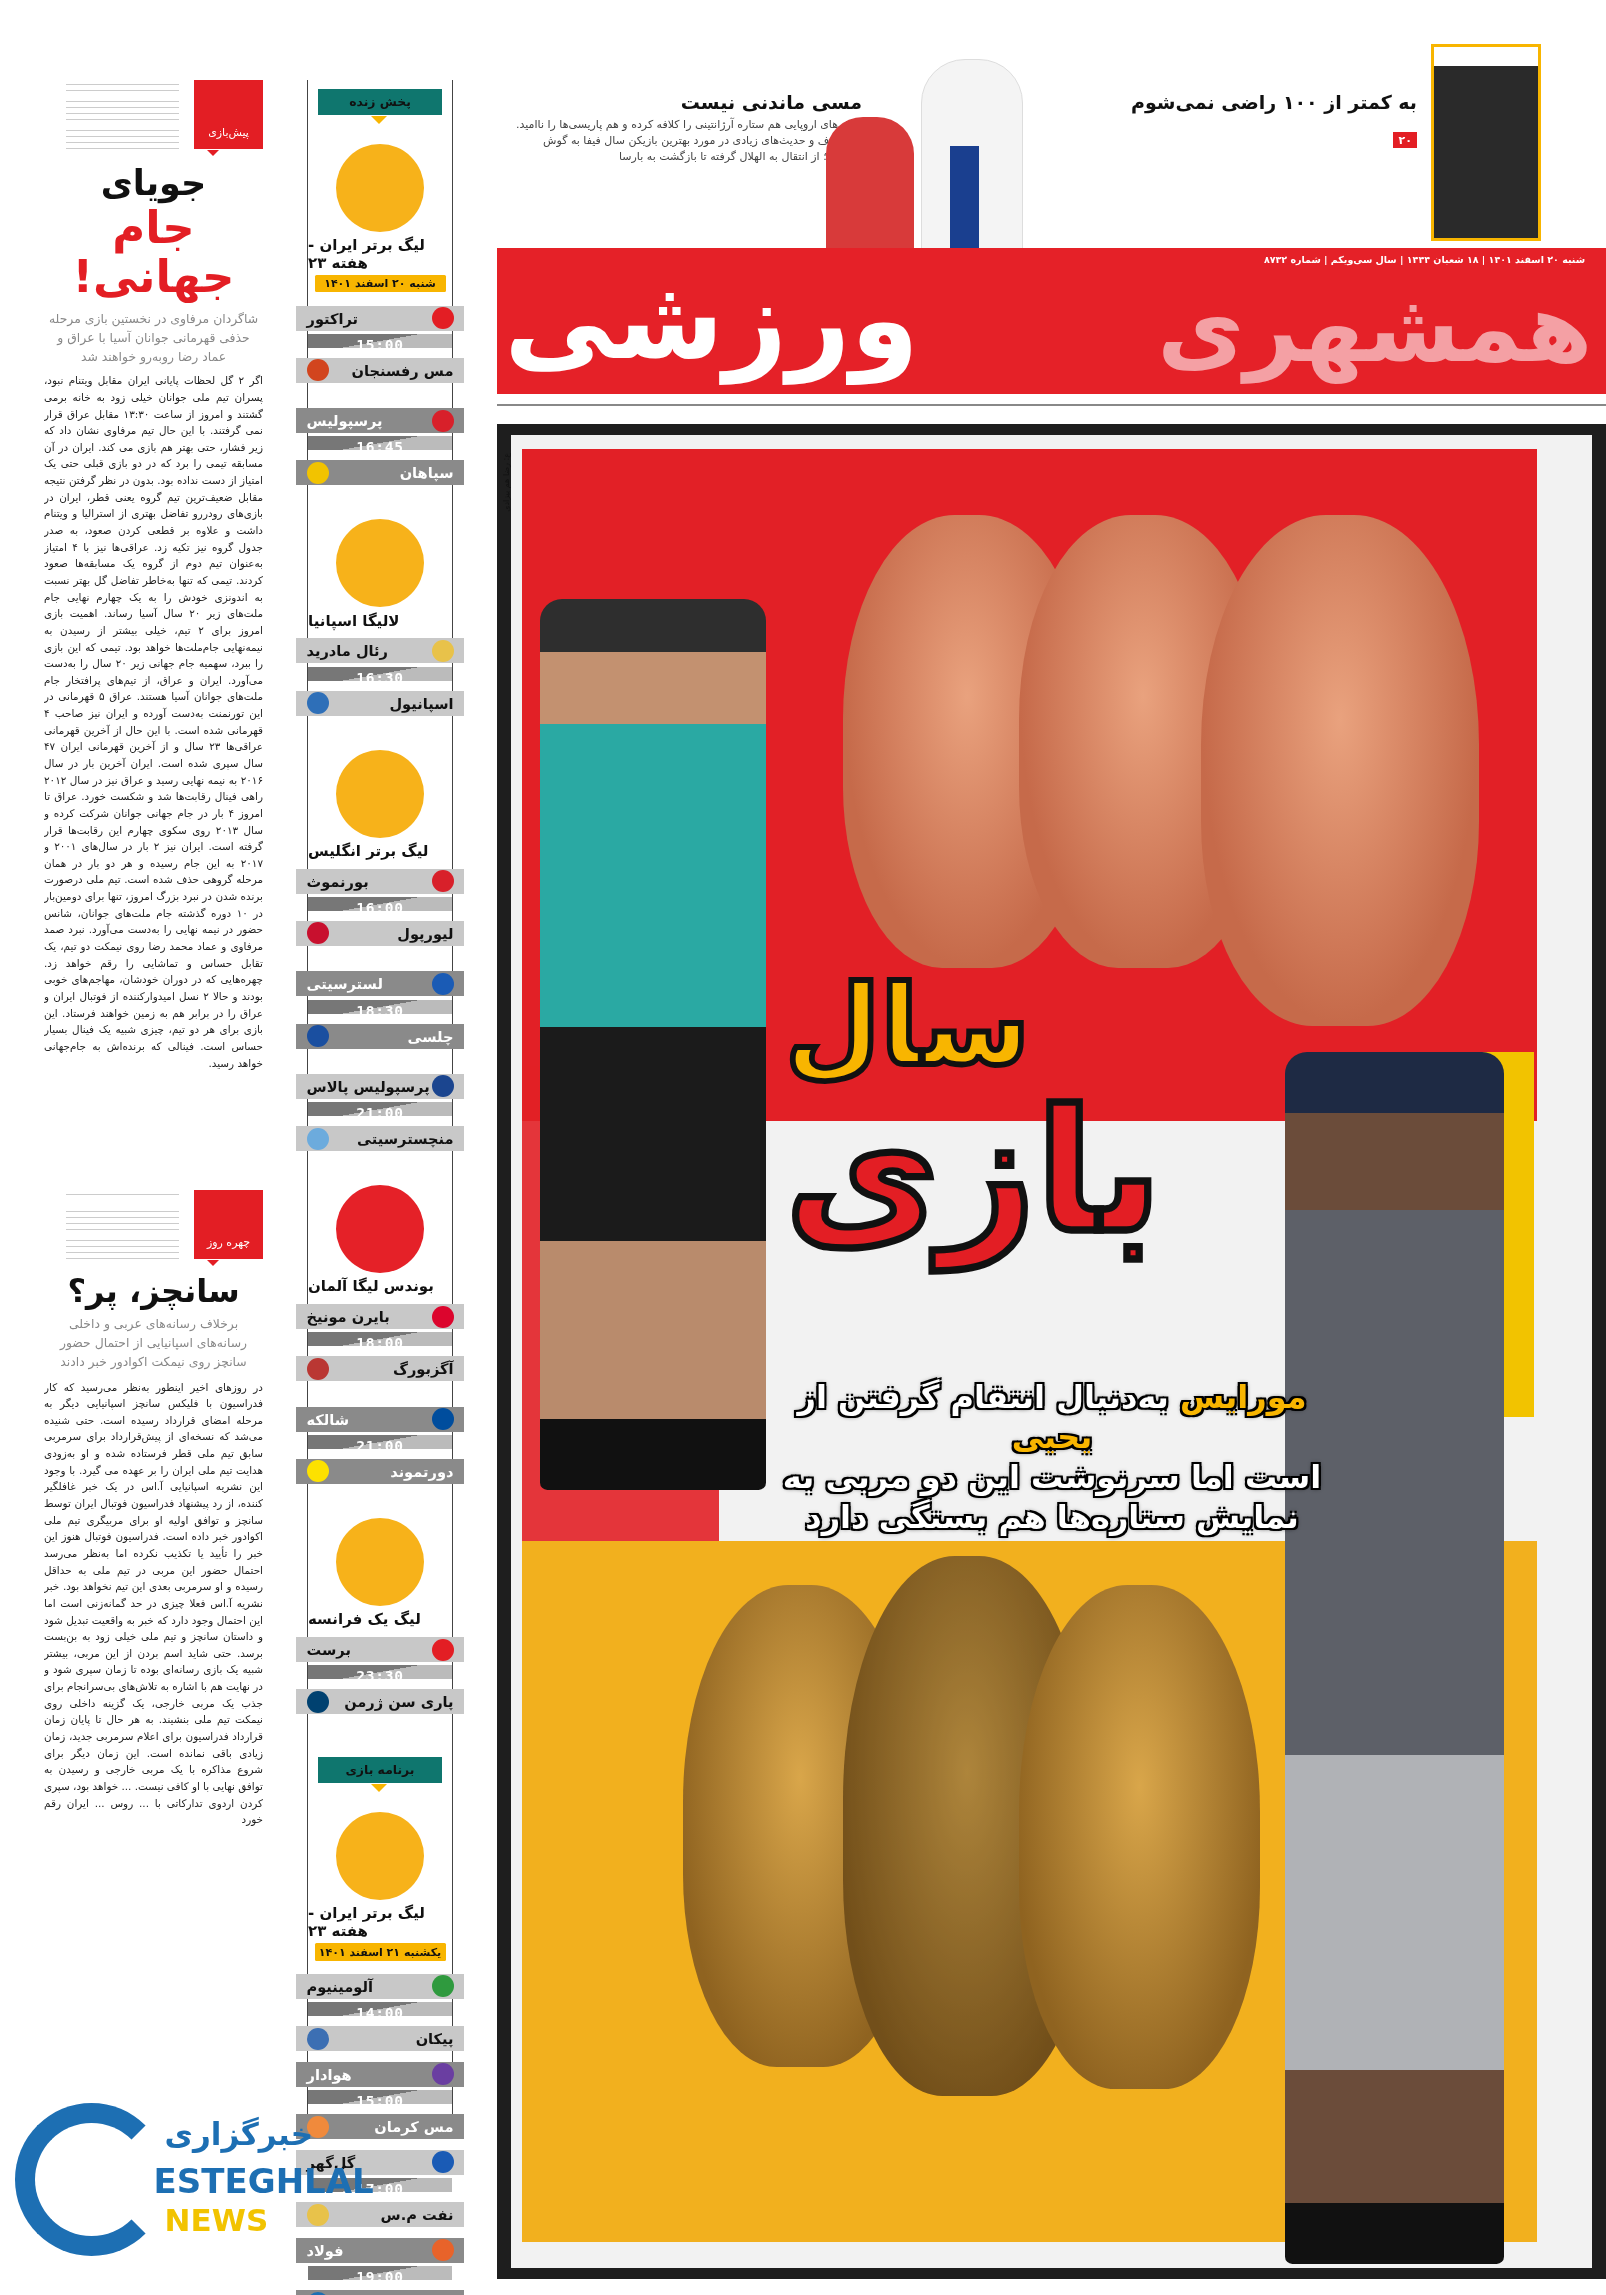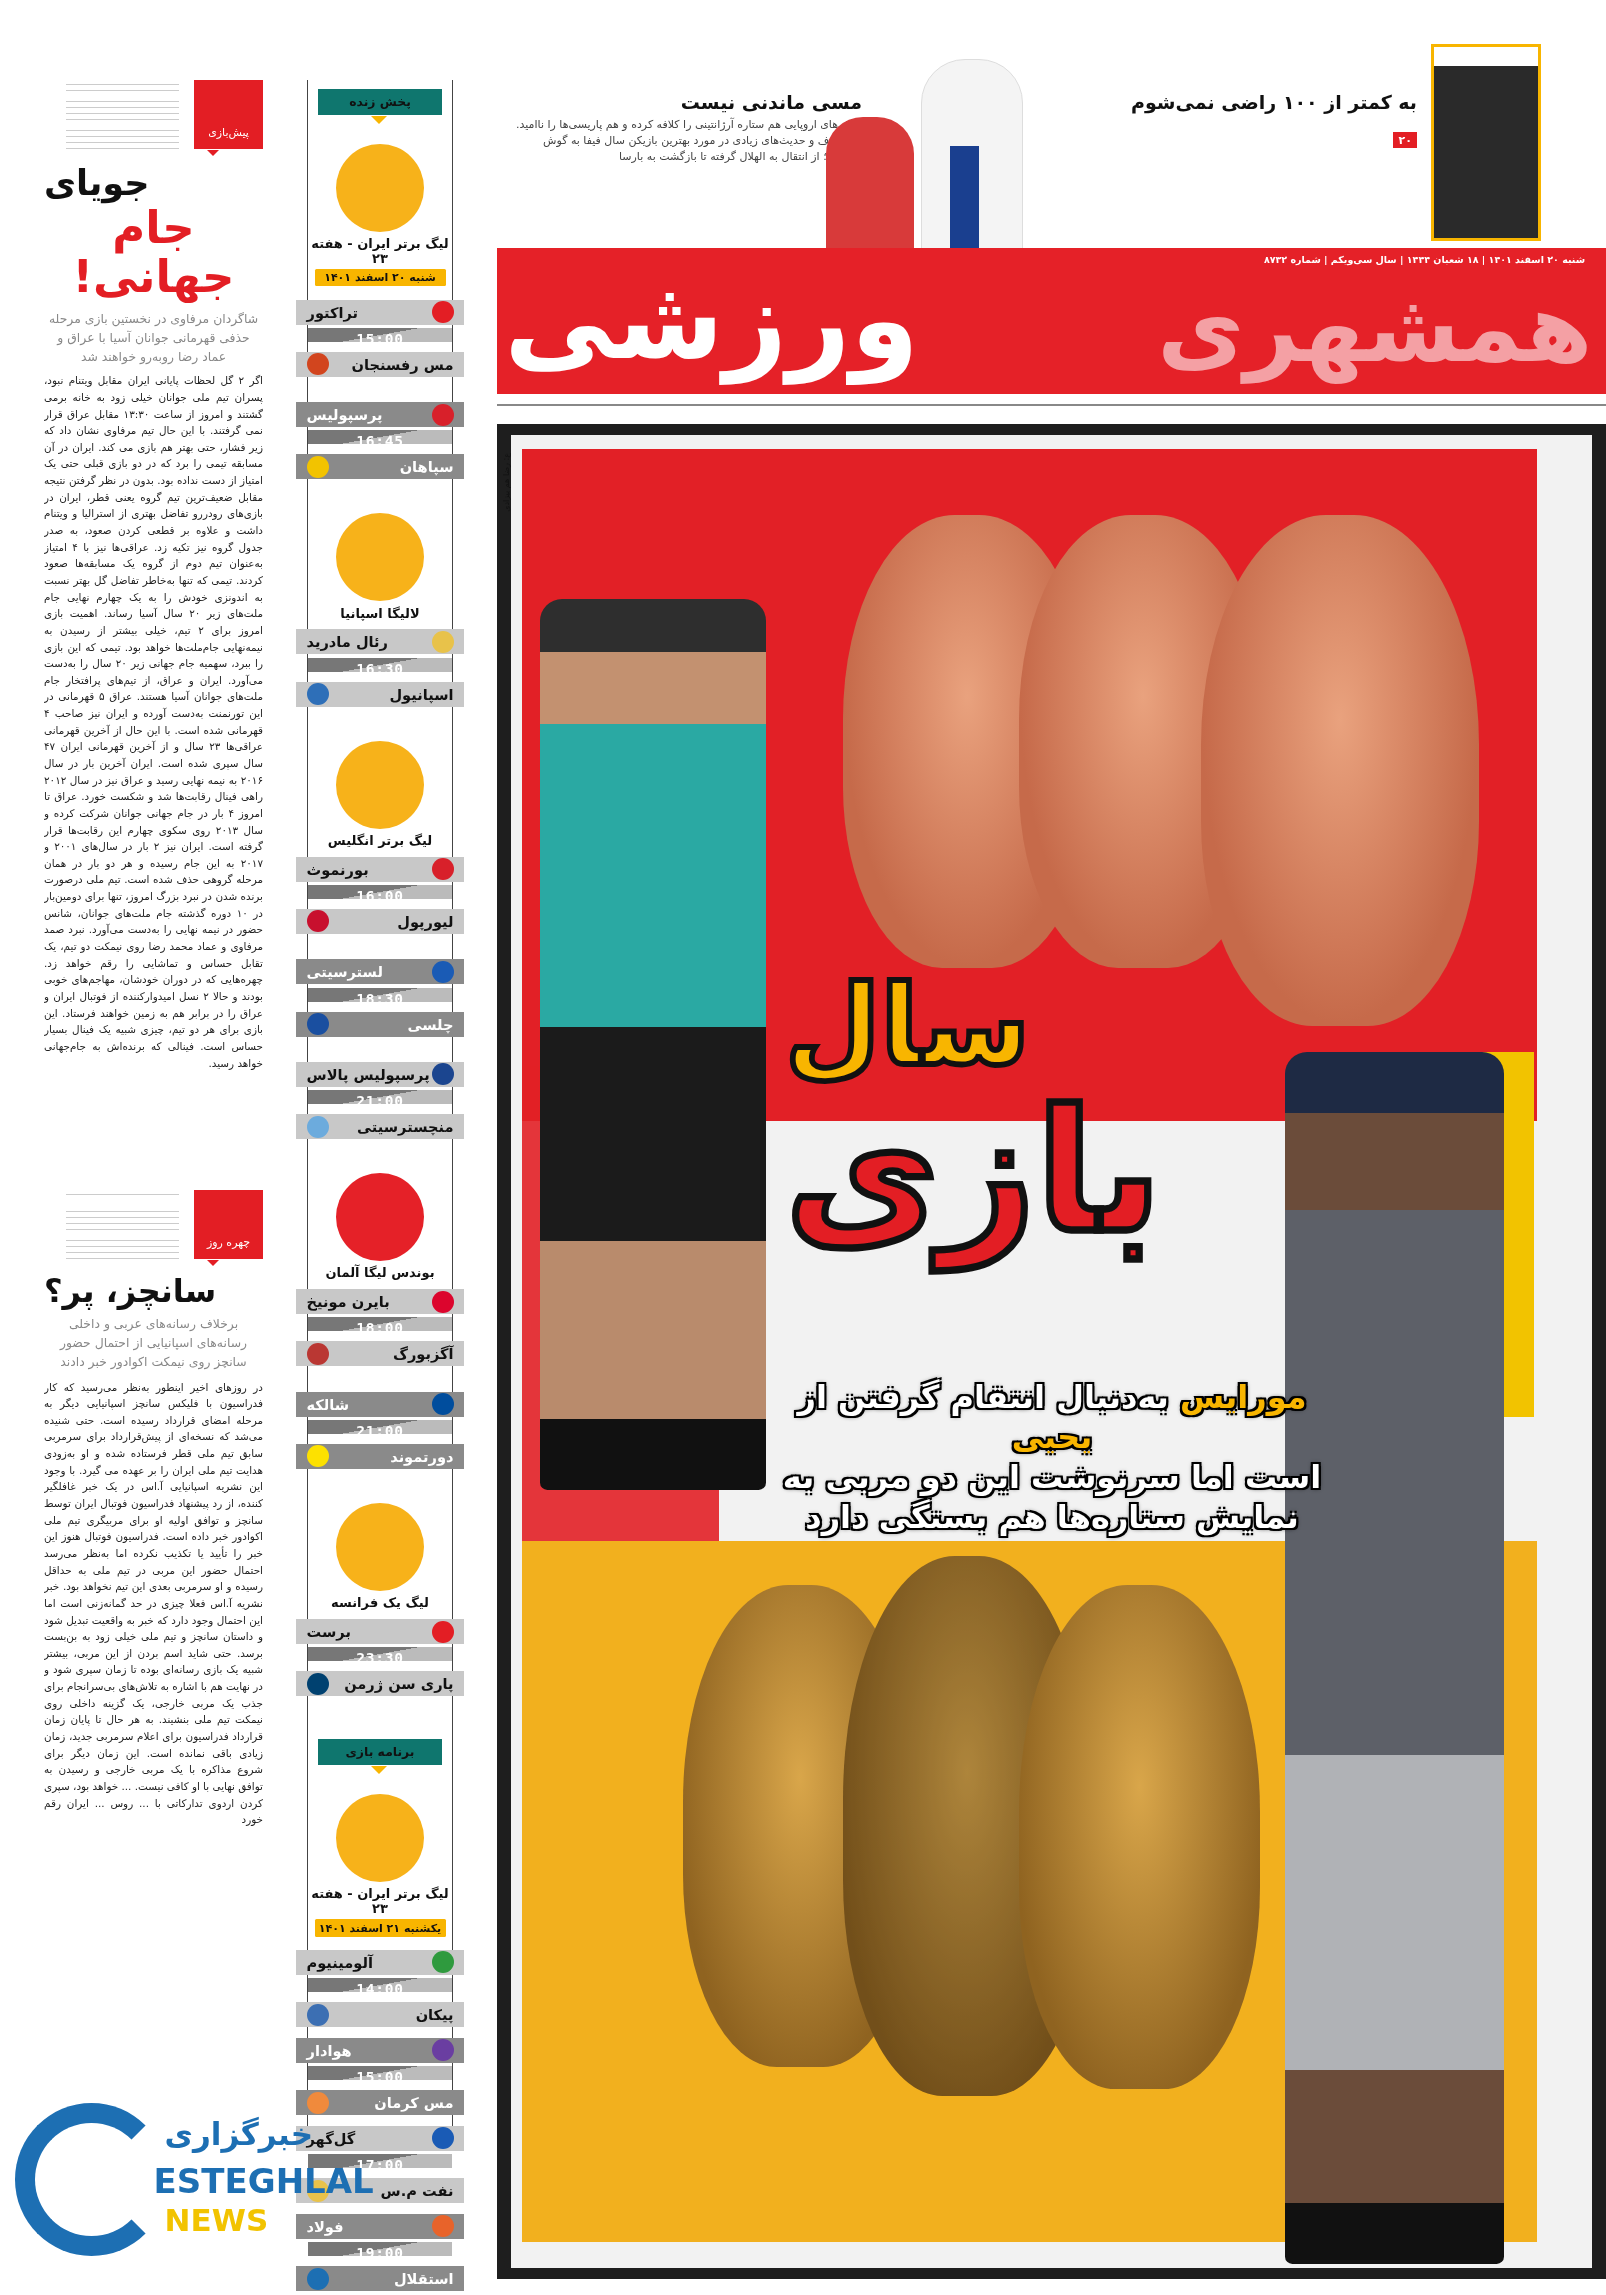--- a/index.html
+++ b/index.html
@@ -3,30 +3,30 @@
 <meta charset="utf-8">
 <style>
 *{box-sizing:border-box;margin:0;padding:0}
 body{width:1607px;height:2295px;background:#fff;font-family:"DejaVu Sans",sans-serif;position:relative;overflow:hidden;direction:rtl;color:#111}
 .abs{position:absolute}
 
 .leftcol{left:44px;top:80px;width:219px}
 .kicker-box{position:absolute;right:0;top:0;width:69px;height:69px;background:#e31e24;color:#fff;font-size:11px;display:flex;align-items:flex-end;justify-content:center;padding-bottom:10.2px}
 .kicker-box:after{content:"";position:absolute;bottom:-6.6px;right:44px;border:6.6px solid transparent;border-top-color:#e31e24;border-bottom:0}
 .kicker-lines{position:absolute;left:22px;top:3.7px;width:113px;height:69px;background:repeating-linear-gradient(to bottom,#ccc 0 0.7px,transparent 0.7px 5.8px)}
-.h-black{font-weight:bold;font-size:35px;text-align:left;color:#111;line-height:1.1}
+.h-black{font-weight:bold;font-size:35px;text-align:center;color:#111;line-height:1.1}
 .h-red{font-weight:bold;font-size:45px;text-align:center;color:#e31e24;line-height:1.1}
 .deck{color:#888;font-size:12.4px;text-align:center;line-height:1.55}
 .body{font-size:10.4px;line-height:1.6;text-align:justify;color:#222}
 
 .sched{left:307px;top:80px;width:146px;height:2056px;border-left:1.5px solid #444;border-right:1.5px solid #444}
 .tag-yellow{width:124px;height:26px;background:#0f766e;margin:8.8px auto 0;color:#111;font-weight:bold;font-size:12.4px;text-align:center;line-height:26px;position:relative}
 .tag-yellow:after{content:"";position:absolute;bottom:-8.8px;left:53px;border:8.8px solid transparent;border-top-color:#f8b500;border-bottom:0}
 .league{margin:0 auto;width:88px;height:88px;border-radius:50%;background:#f7b21a;position:relative}
-.league-name{text-align:center;font-size:13px;font-weight:bold;margin:4.4px 0 2.9px}
+.league-name{text-align:left;font-size:15px;font-weight:bold;margin:4.4px 0 2.9px}
 .date-band{margin:0 auto 7.3px;width:131px;background:#f8b500;font-weight:bold;font-size:11px;text-align:center;padding:2.2px 0;border-radius:1.5px}
 .match{position:relative;margin:0 -11.7px;height:88px}
 .team{position:absolute;left:0;right:0;height:25px;font-weight:bold;font-size:14.6px;line-height:25px;padding:0 10.2px}
 .team.a{top:5.8px;background:#c8c8c8;text-align:left}
 .team.b{top:58px;background:#c8c8c8;text-align:right}
 .team.dark{background:#8a8a8a;color:#fff}
 .team .logo{position:absolute;width:22px;height:22px;border-radius:50%;top:1.5px}
 .team.a .logo{right:10.2px}
 .team.b .logo{left:10.2px}
 .time{position:absolute;top:34px;left:11.7px;right:11.7px;height:14px;background:linear-gradient(170deg,#777 0 50%,#bbb 50% 100%);color:#fff;font-family:"DejaVu Sans Mono",monospace;font-weight:bold;font-size:14.6px;text-align:center;line-height:22px;letter-spacing:0.7px}

